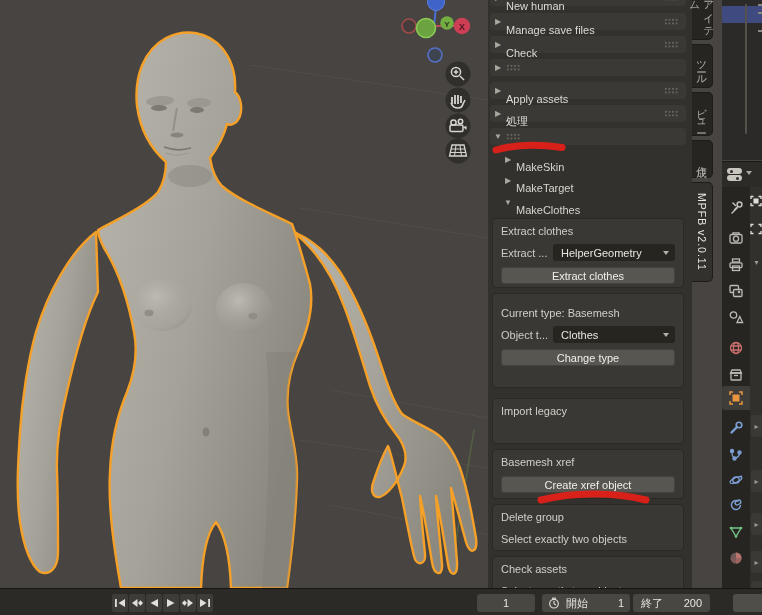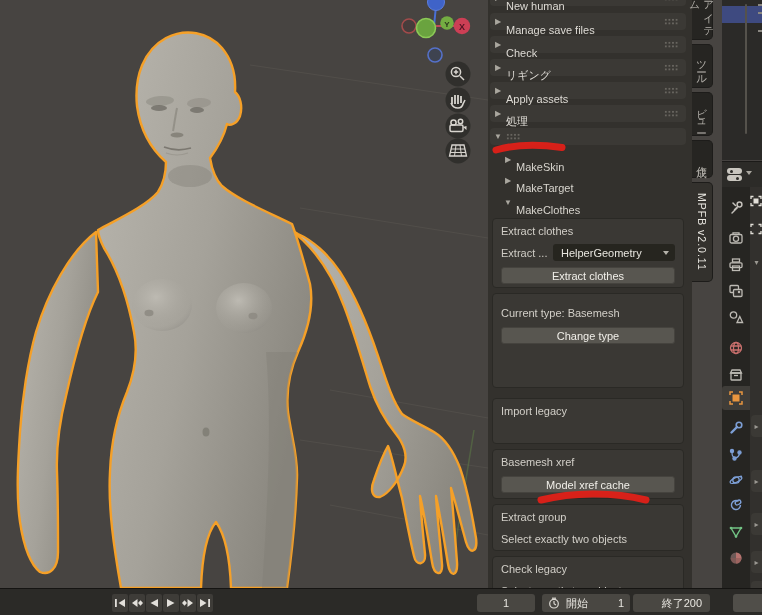--- a/index.html
+++ b/index.html
@@ -232,21 +232,20 @@
     <span class="sec-label">Manage save files</span>
     <span class="grip"></span>
   </div>
   <div class="sec-row" style="top:36px">
     <span class="sec-chev">▶</span>
     <span class="sec-label">Check</span>
     <span class="grip"></span>
   </div>
   <div class="sec-row" style="top:59px">
     <span class="sec-chev">▶</span>
-    <span class="sec-label">リギング</span>
     <span class="grip"></span>
   </div>
   <div class="sec-row" style="top:82px">
     <span class="sec-chev">▶</span>
     <span class="sec-label">Apply assets</span>
     <span class="grip"></span>
   </div>
   <div class="sec-row" style="top:105px">
     <span class="sec-chev">▶</span>
     <span class="sec-label">処理</span>
@@ -276,39 +275,46 @@
       <span class="dropdown">
         <span class="dd-value">HelperGeometry</span>
         <span class="dd-arrow"></span>
       </span>
     </div>
     <div class="btn">Extract clothes</div>
   </div>
 
   <div class="box" style="top:293px;height:95px">
     <div class="hint-text">Current type: Basemesh</div>
+    <div class="field-row">
+      <span class="field-label">Object t...</span>
+      <span class="dropdown">
+        <span class="dd-value">Clothes</span>
+        <span class="dd-arrow"></span>
+      </span>
+    </div>
     <div class="btn">Change type</div>
   </div>
 
   <div class="box" style="top:398px;height:46px">
     <div class="box-title">Import legacy</div>
   </div>
 
   <div class="box" style="top:449px;height:50px">
     <div class="box-title">Basemesh xref</div>
-    <div class="btn">Model xref cache</div>
+    <div class="btn">Create xref object</div>
   </div>
 
   <div class="box" style="top:504px;height:47px">
-    <div class="box-title">Extract group</div>
+    <div class="box-title">Delete group</div>
     <div class="hint-text">Select exactly two objects</div>
   </div>
 
   <div class="box" style="top:556px;height:40px">
-    <div class="box-title">Check legacy</div>
+    <div class="box-title">Check assets</div>
     <div class="hint-text">Select exactly two objects</div>
   </div>
 </div>
 
 <div class="vtab" style="top:-8px;height:48px">
     <span>アイテム</span>
   </div>
 <div class="vtab" style="top:44px;height:44px">
     <span>ツール</span>
   </div>
@@ -555,21 +561,21 @@
     <svg width="12" height="12" viewBox="0 0 12 12">
         <g stroke="#dcd9d3" stroke-width="1.2" fill="none">
           <circle cx="6" cy="6.7" r="4.3"></circle>
           <path d="M6 6.7 V4 M6 6.7 l2 1.2"></path>
           <path d="M4 1.2 h4"></path>
         </g>
       </svg>
     <span>開始</span>
     <span style="flex:1;text-align:right">1</span>
   </div>
-  <div class="tl-widget" style="left:633px;width:77px;justify-content:flex-end;padding:4px 8px">
+  <div class="tl-widget" style="left:633px;width:77px;justify-content:space-between;padding:4px 8px">
     <span>終了</span>
     <span>200</span>
   </div>
   <div class="tl-widget" style="left:733px;width:40px;background:#504e49"></div>
 </div>
 
 <svg class="abs" id="annot">
   <path d="M 496,150 C 515,144.5 538,144 562,147.5" stroke="#e02018" stroke-width="7" stroke-linecap="round" fill="none" opacity="0.95"></path>
   <path d="M 541,500 C 572,492.5 612,491.5 646,500" stroke="#e02018" stroke-width="7" stroke-linecap="round" fill="none" opacity="0.95"></path>
 </svg>

